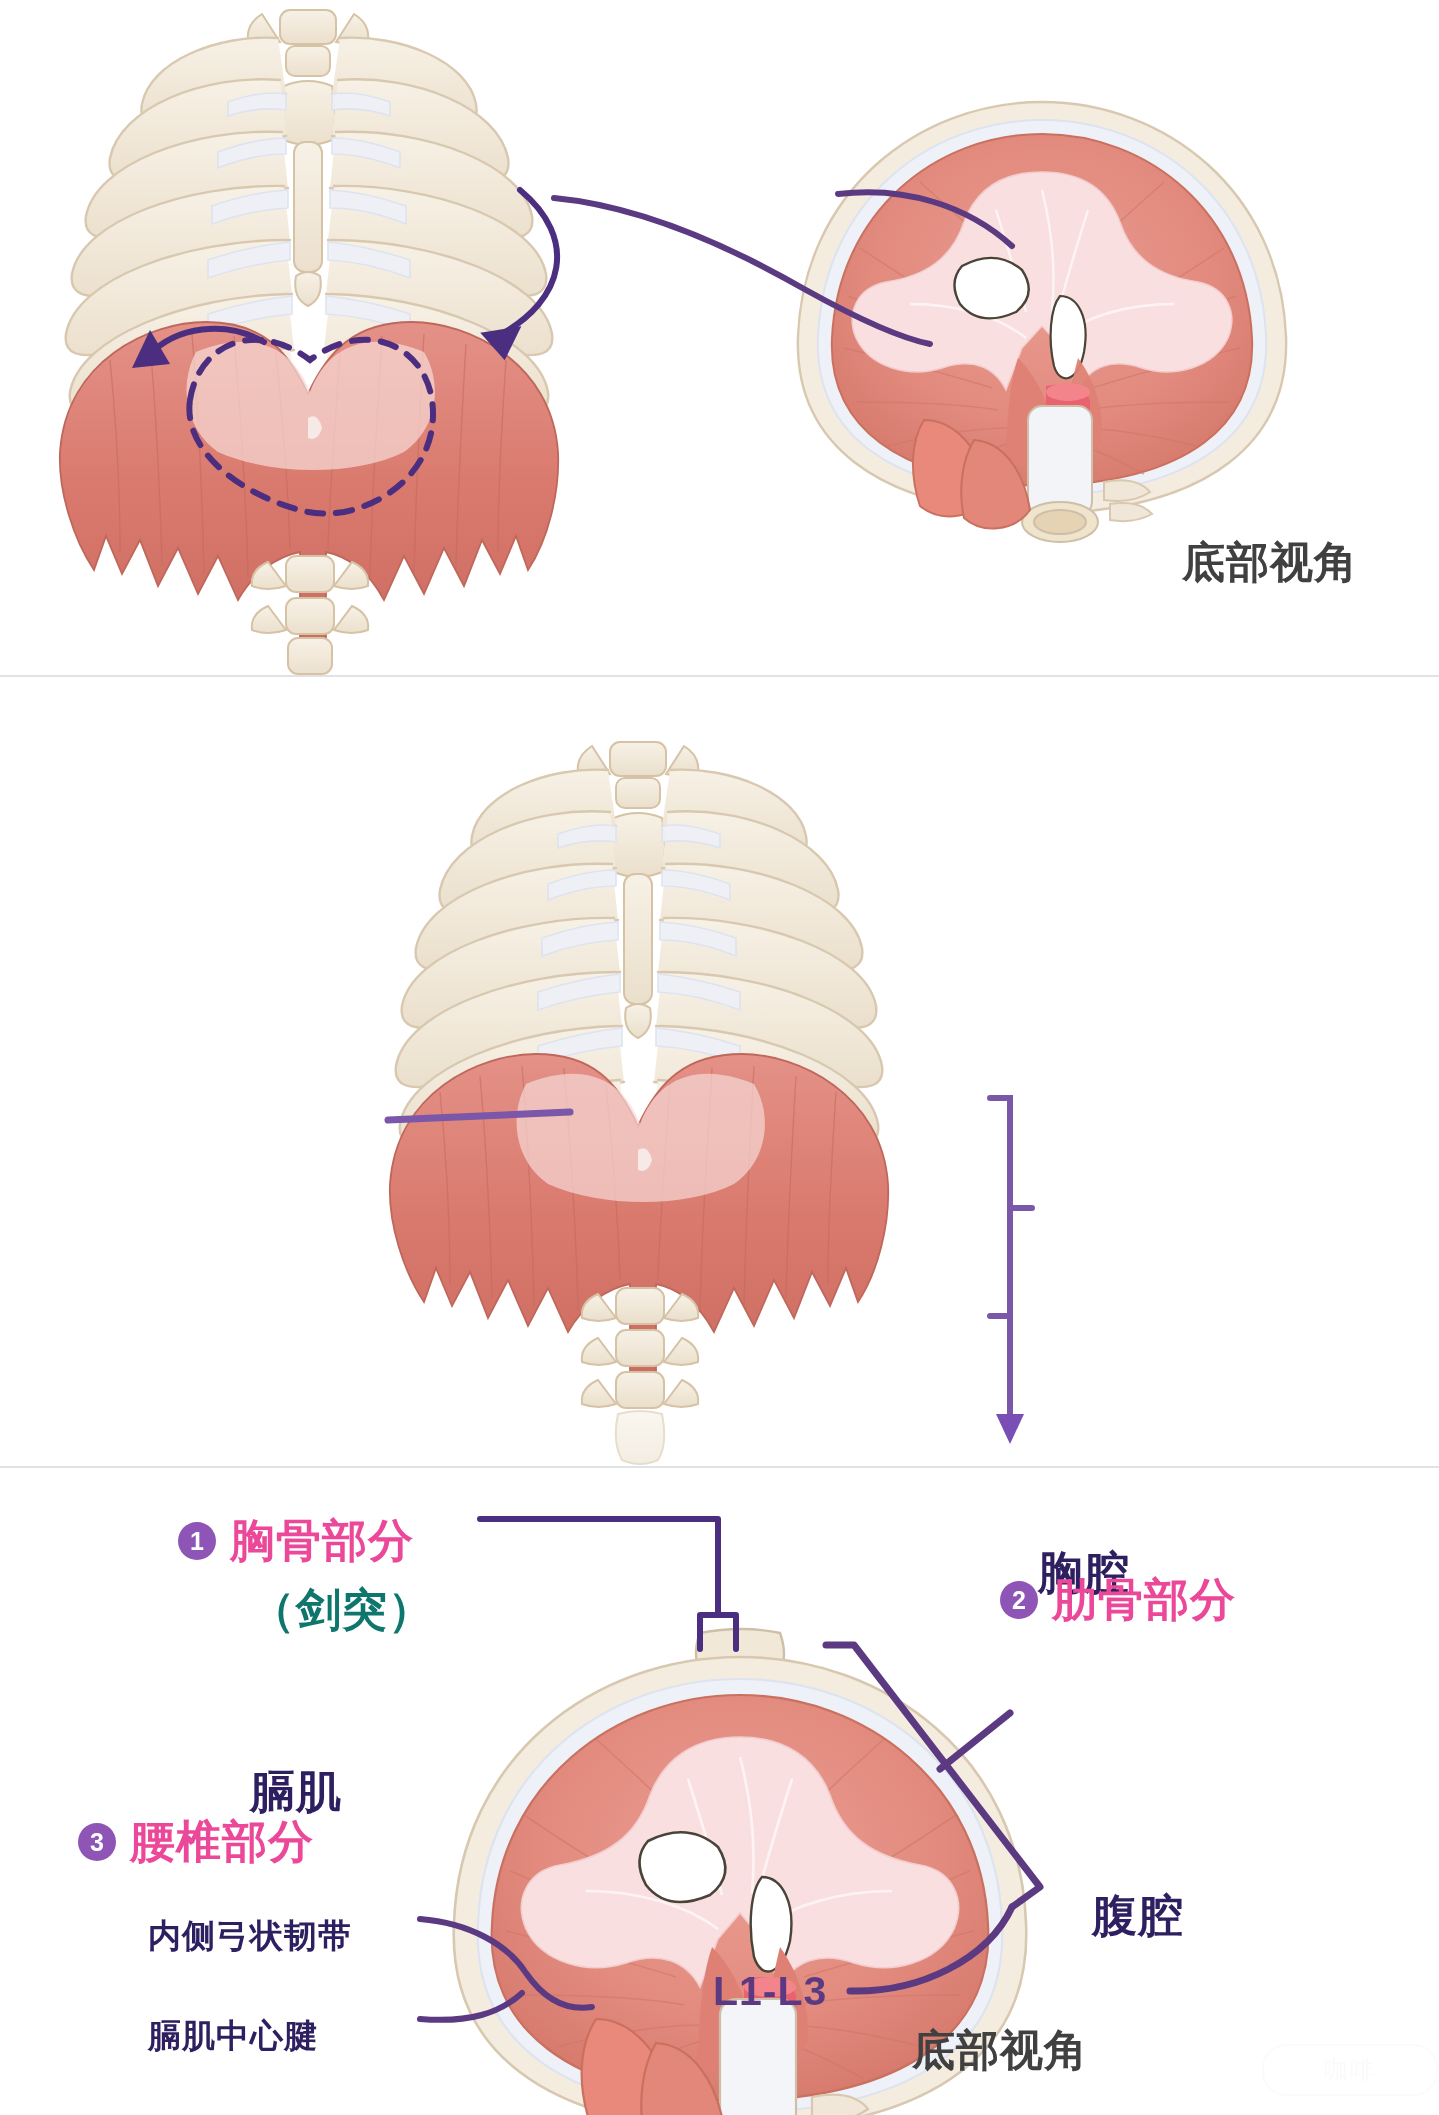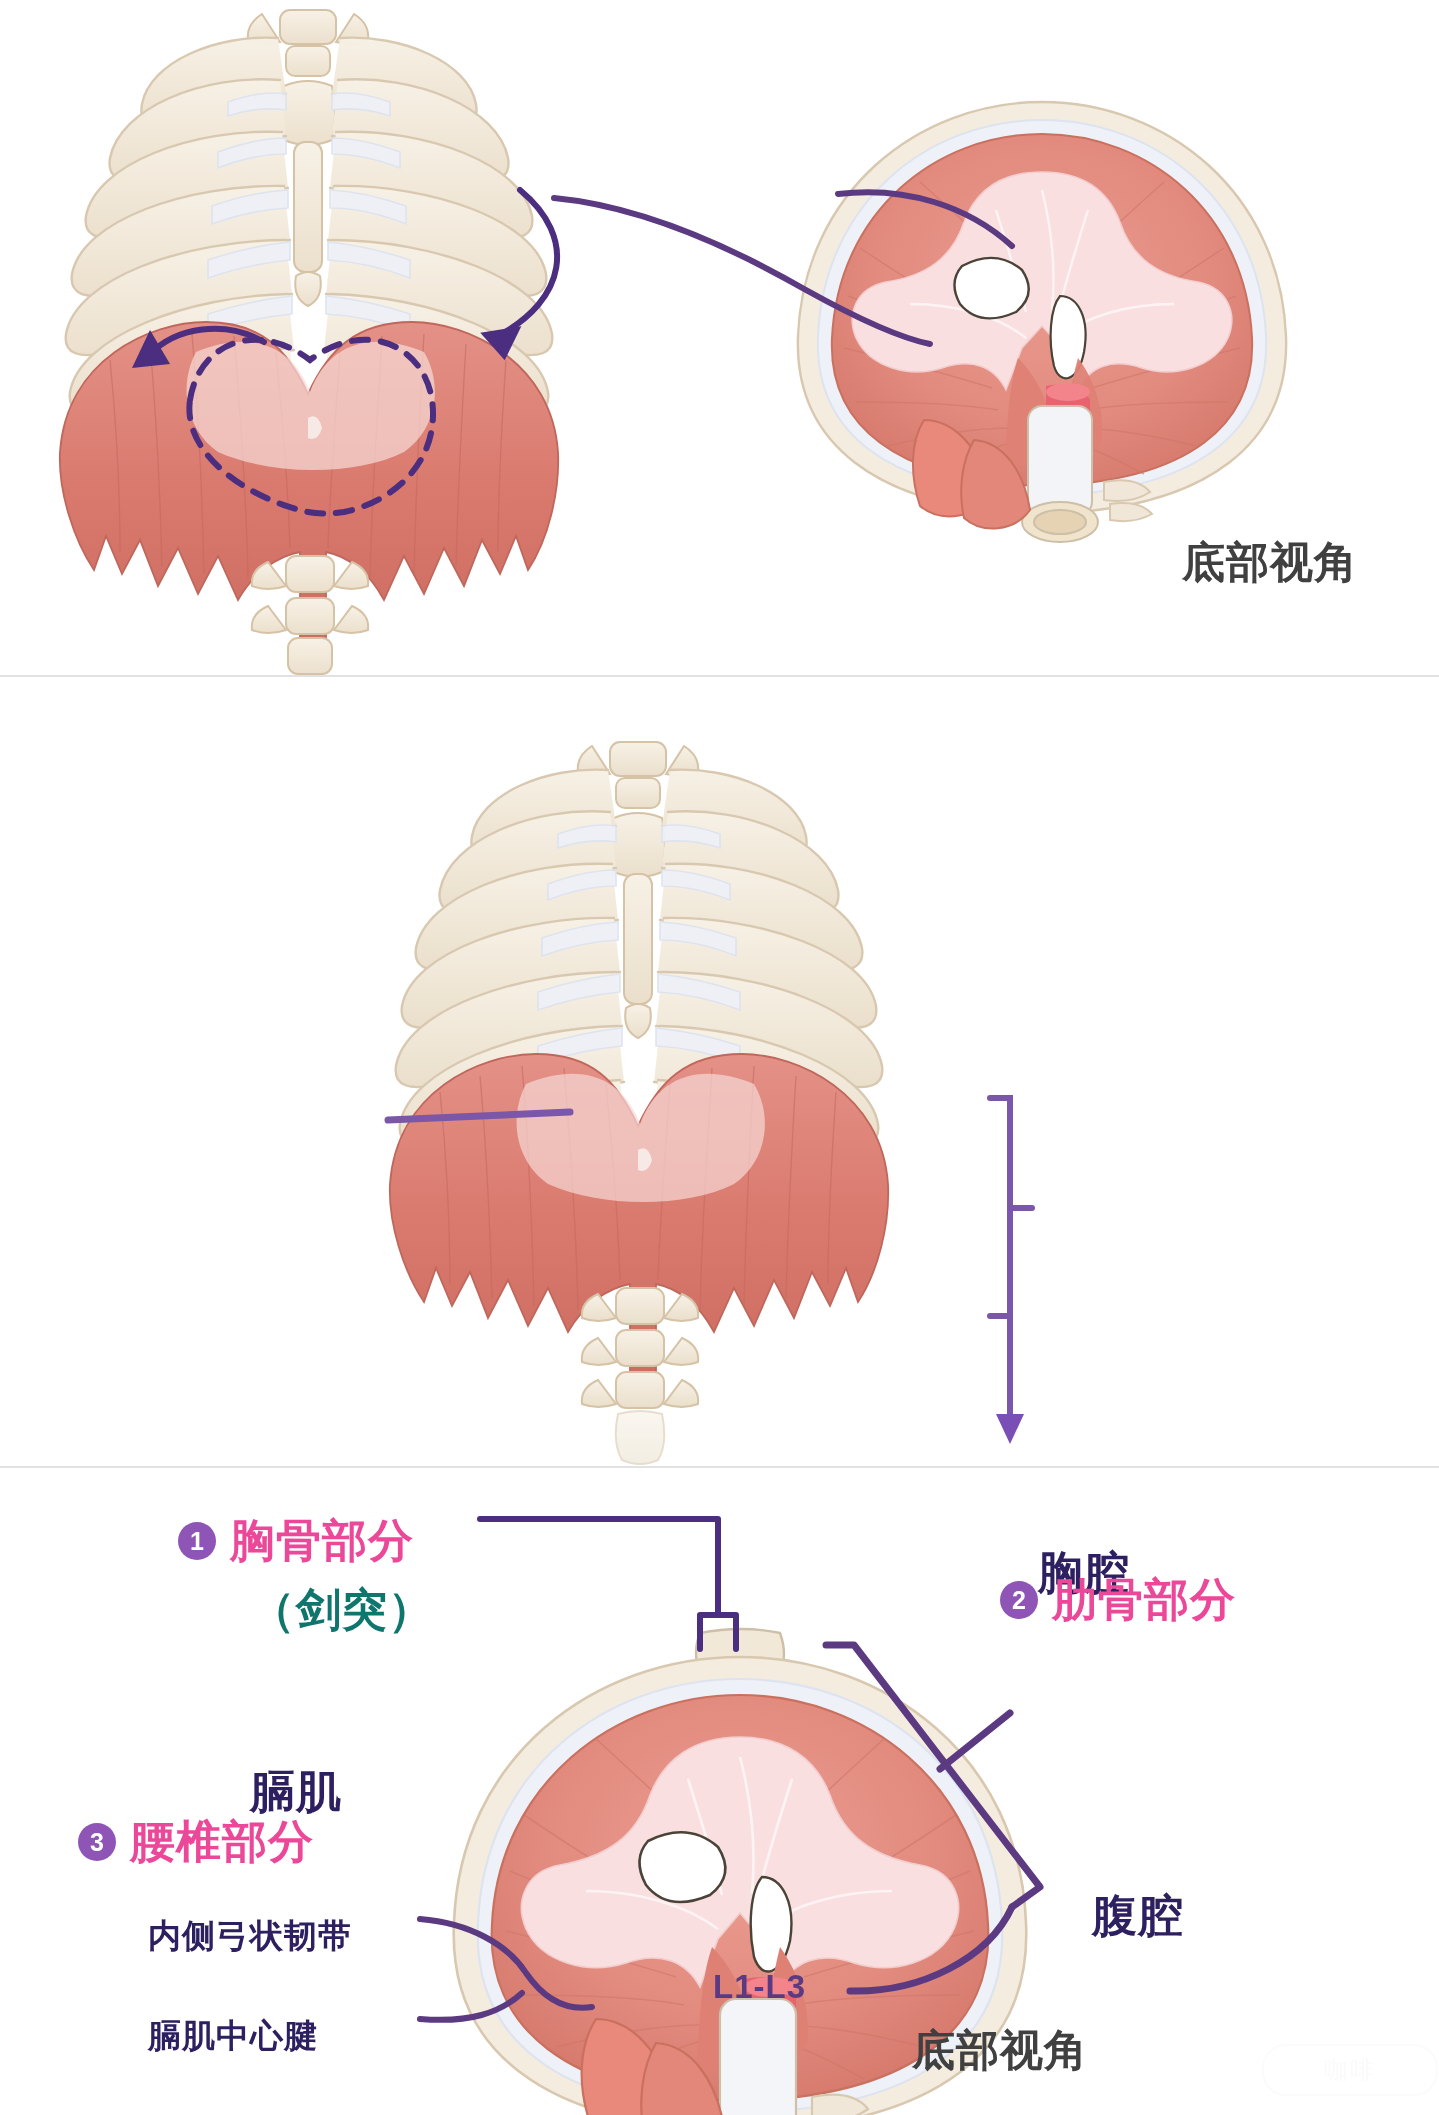--- a/index.html
+++ b/index.html
@@ -65,21 +65,21 @@
 
   .smalllbl{
     position:absolute;color:#2e2060;font-size:33px;font-weight:700;
     letter-spacing:1px;white-space:nowrap;margin-top:16px;
   }
   #label-medial-arc{left:148px;top:1898px;}
   #label-lateral-arc{left:148px;top:1998px;}
 
   #label-l1l3{
     position:absolute;left:713px;top:1968px;
-    color:#5b3a82;font-size:33px;font-weight:600;letter-spacing:1px;
+    color:#5b3a82;font-size:41px;font-weight:600;letter-spacing:1px;
     white-space:nowrap;
   }
 
   
   #watermark{
     position:absolute;left:1262px;top:2044px;
     width:172px;height:48px;
     border:2px solid #fbfbfb;border-radius:24px;
     color:#fafafa;font-size:24px;
     display:flex;align-items:center;justify-content:center;

